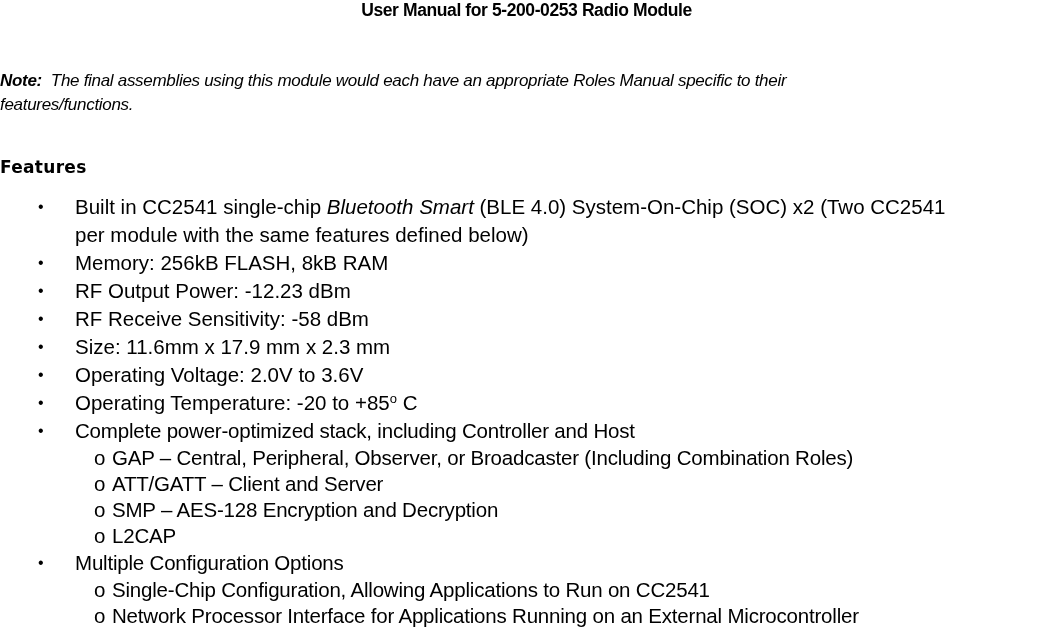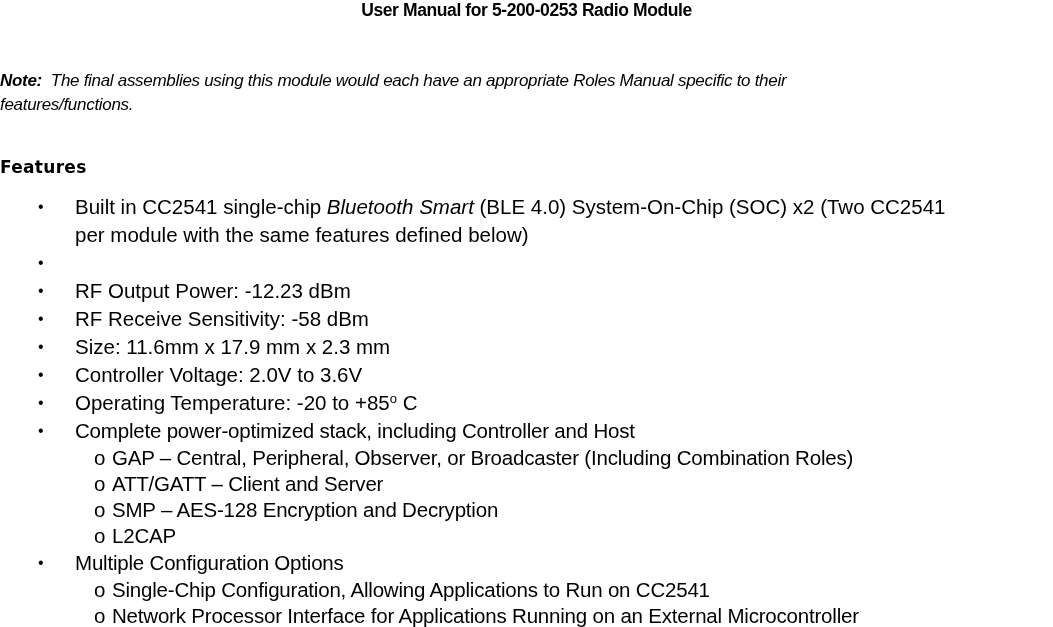--- a/index.html
+++ b/index.html
@@ -125,40 +125,41 @@
   <div class="row">
     <span class="bullet">•</span>
     <span class="row-text"><span>Built in CC2541 single-chip </span><span class="italic">Bluetooth Smart</span><span> (BLE 4.0) System-On-Chip (SOC) x2 (Two CC2541</span></span>
   </div>
   <div class="row">
     <span class="row-text">per module with the same features defined below)</span>
   </div>
 
   <div class="row">
     <span class="bullet">•</span>
+    <span class="row-text">Memory: 256kB FLASH, 8kB RAM</span>
   </div>
 
   <div class="row">
     <span class="bullet">•</span>
     <span class="row-text">RF Output Power: -12.23 dBm</span>
   </div>
 
   <div class="row">
     <span class="bullet">•</span>
     <span class="row-text">RF Receive Sensitivity: -58 dBm</span>
   </div>
 
   <div class="row">
     <span class="bullet">•</span>
     <span class="row-text">Size: 11.6mm x 17.9 mm x 2.3 mm</span>
   </div>
 
   <div class="row">
     <span class="bullet">•</span>
-    <span class="row-text">Controller Voltage: 2.0V to 3.6V</span>
+    <span class="row-text">Operating Voltage: 2.0V to 3.6V</span>
   </div>
 
   <div class="row">
     <span class="bullet">•</span>
     <span class="row-text"><span>Operating Temperature: -20 to +85</span><sup class="deg">o</sup><span> C</span></span>
   </div>
 
   <div class="condensed">
     <div class="row">
       <span class="bullet">•</span>

